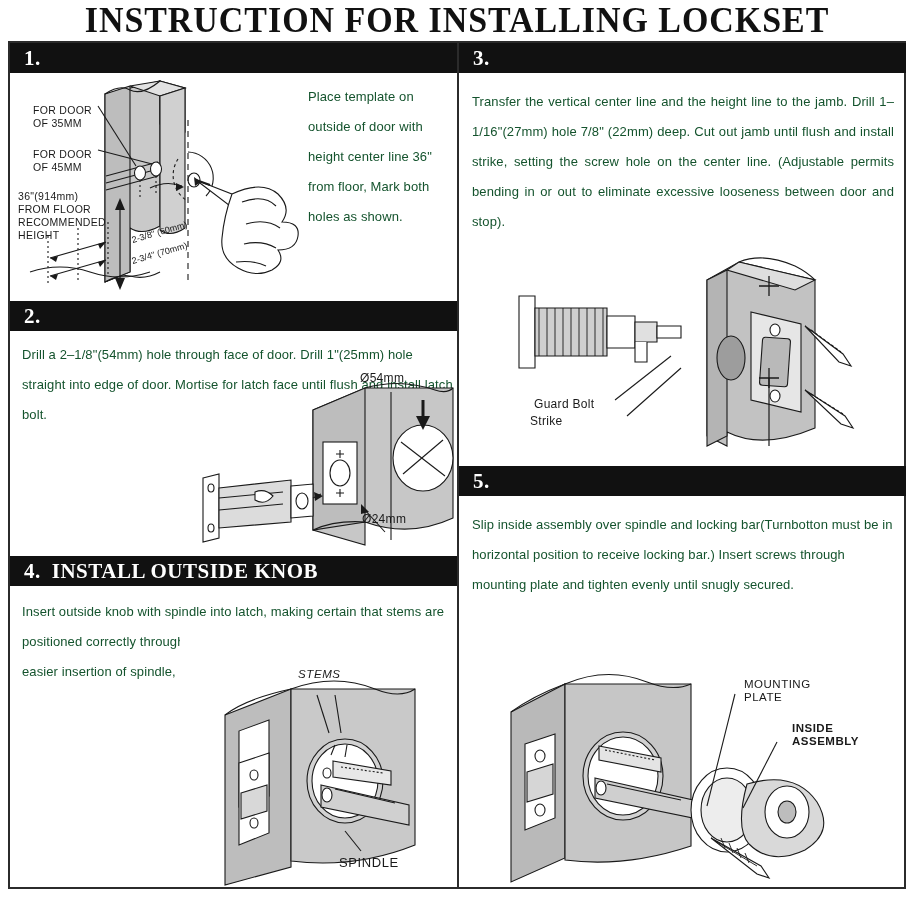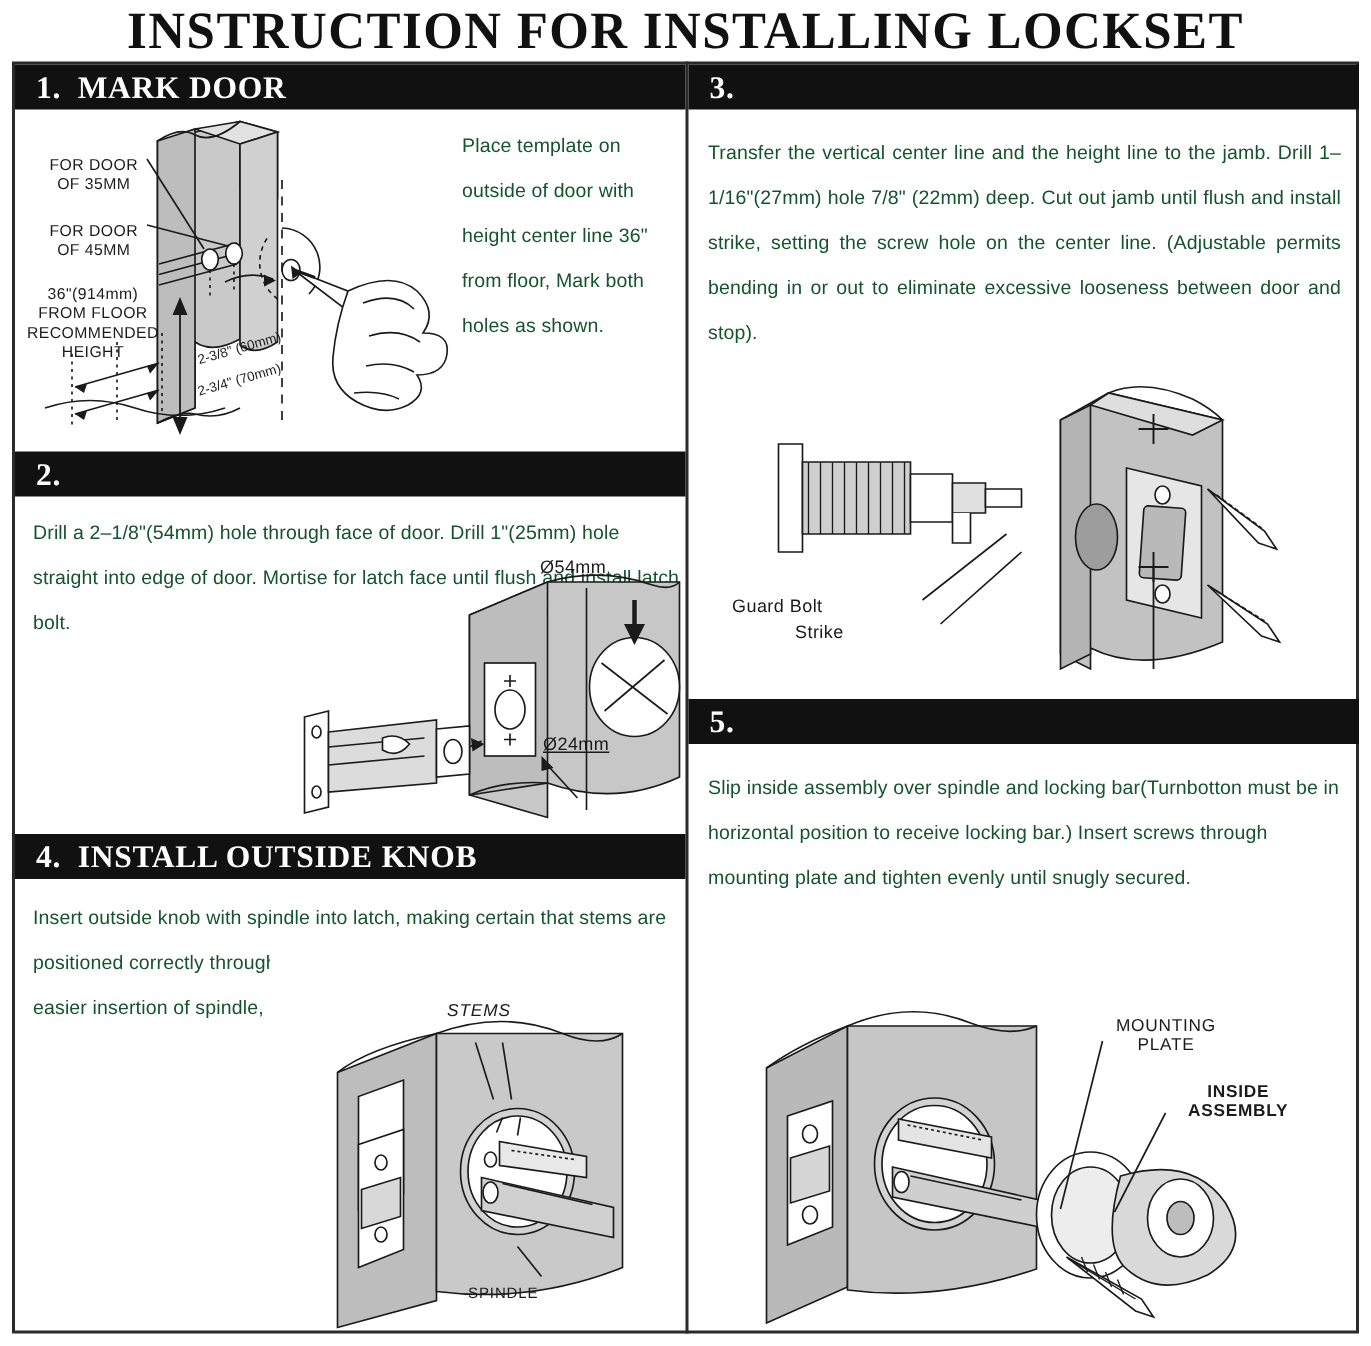--- a/index.html
+++ b/index.html
@@ -66,21 +66,20 @@
   .just{text-align:justify;text-justify:inter-word;}
 
   
   .callout{
     position:absolute;
     font-size:10.5px;
     line-height:13px;
     color:#1a1a1a;
     letter-spacing:0.3px;
     white-space:pre-line;
-    text-align:center;
   }
   .callout.big{font-size:12px;line-height:14px;}
   .dimlabel{
     position:absolute;
     font-size:9px;
     color:#1a1a1a;
     white-space:nowrap;
   }
   .diag{position:absolute;}
   svg{display:block;overflow:visible;}
@@ -90,21 +89,20 @@
 
 <div id="sheet">
 
   <div class="title">INSTRUCTION  FOR  INSTALLING  LOCKSET</div>
 
   <div class="frame"></div>
   <div class="vdiv"></div>
 
   <div class="banner" style="left:10px;top:43px;width:447px;height:30px;">
     <span class="num">1.</span>
-    <span>MARK DOOR</span>
   </div>
 
   <div class="body-text" style="left:308px;top:82px;width:148px;">Place template on outside of door with height center line 36" from floor, Mark both holes as shown.</div>
 
   <div class="diag" style="left:10px;top:76px;">
     <svg width="295" height="215" viewBox="0 0 295 215">
       <g fill="none" stroke="#1a1a1a" stroke-width="1.1">
 
         <path d="M95 18 L150 5 L150 150 Q132 160 120 152 L120 196 L95 206 Z" fill="#c9c9c9"></path>
         <path d="M95 18 L120 10 L120 196 L95 206 Z" fill="#bdbdbd"></path>
@@ -225,21 +223,21 @@
 
         <path d="M168 138 L190 162"></path>
         <path d="M166 134 L174 142 L166 144 Z" fill="#1a1a1a" stroke="none"></path>
 
         <path d="M196 22 L196 170" stroke-dasharray="0"></path>
       </g>
     </svg>
   </div>
 
   <div class="callout big" style="left:360px;top:371px;">Ø54mm</div>
-  <div class="callout big" style="left:362px;top:489px;text-decoration:underline;">Ø24mm</div>
+  <div class="callout big" style="left:362px;top:512px;">Ø24mm</div>
 
   <div class="banner" style="left:10px;top:556px;width:447px;height:30px;">
     <span class="num">4.</span>
     <span>INSTALL OUTSIDE KNOB</span>
   </div>
 
   <div class="body-text" style="left:22px;top:597px;width:432px;">Insert outside knob with spindle into latch, making certain that stems are positioned correctly through latch hole.  Press flush against door. For easier insertion of spindle, depress latchbolt.</div>
   <div style="position:absolute;left:180px;top:627px;width:276px;height:250px;background:#fff;"></div>
 
   <div class="diag" style="left:195px;top:655px;">
@@ -273,21 +271,21 @@
         <path d="M150 102 L152 90"></path>
 
         <path d="M122 40 L134 78"></path>
         <path d="M140 40 L146 78"></path>
         <path d="M166 196 L150 176"></path>
       </g>
     </svg>
   </div>
 
   <div class="callout" style="left:298px;top:668px;font-size:11.5px;letter-spacing:0.6px;font-style:italic;">STEMS</div>
-  <div class="callout" style="left:312px;top:856px;font-size:10px;letter-spacing:0.6px;">SPINDLE</div>
+  <div class="callout" style="left:339px;top:856px;font-size:13px;letter-spacing:0.6px;">SPINDLE</div>
 
   <div class="banner" style="left:459px;top:43px;width:447px;height:30px;">
     <span class="num">3.</span>
   </div>
 
   <div class="body-text just" style="left:472px;top:87px;width:422px;">Transfer the vertical center line and the height line to the jamb. Drill 1–1/16"(27mm) hole 7/8" (22mm) deep.     Cut out jamb until flush and install strike, setting the screw hole on the center line.  (Adjustable  permits bending in or out to eliminate excessive looseness between door and stop).</div>
 
   <div class="diag" style="left:495px;top:250px;">
     <svg width="400" height="208" viewBox="0 0 400 208">
       <g fill="none" stroke="#1a1a1a" stroke-width="1.1">
@@ -326,21 +324,21 @@
         <path d="M140 72 L162 72 L162 92 L140 92 Z" fill="#e0e0e0"></path>
         <path d="M162 76 L186 76 L186 88 L162 88 Z" fill="#ffffff"></path>
         <path d="M140 92 L140 112 L152 112 L152 92" fill="#ffffff"></path>
 
         <path d="M120 150 L176 106"></path>
         <path d="M132 166 L186 118"></path>
       </g>
     </svg>
   </div>
 
-  <div class="callout big" style="left:488px;top:397px;">Guard Bolt</div>
+  <div class="callout big" style="left:534px;top:397px;">Guard Bolt</div>
   <div class="callout big" style="left:530px;top:414px;">Strike</div>
 
   <div class="banner" style="left:459px;top:466px;width:447px;height:30px;">
     <span class="num">5.</span>
   </div>
 
   <div class="body-text" style="left:472px;top:510px;width:425px;">Slip inside assembly over spindle and locking bar(Turnbotton must be in horizontal position to receive locking bar.) Insert screws through mounting plate and tighten evenly until snugly secured.</div>
 
   <div class="diag" style="left:495px;top:660px;">
     <svg width="400" height="225" viewBox="0 0 400 225">

